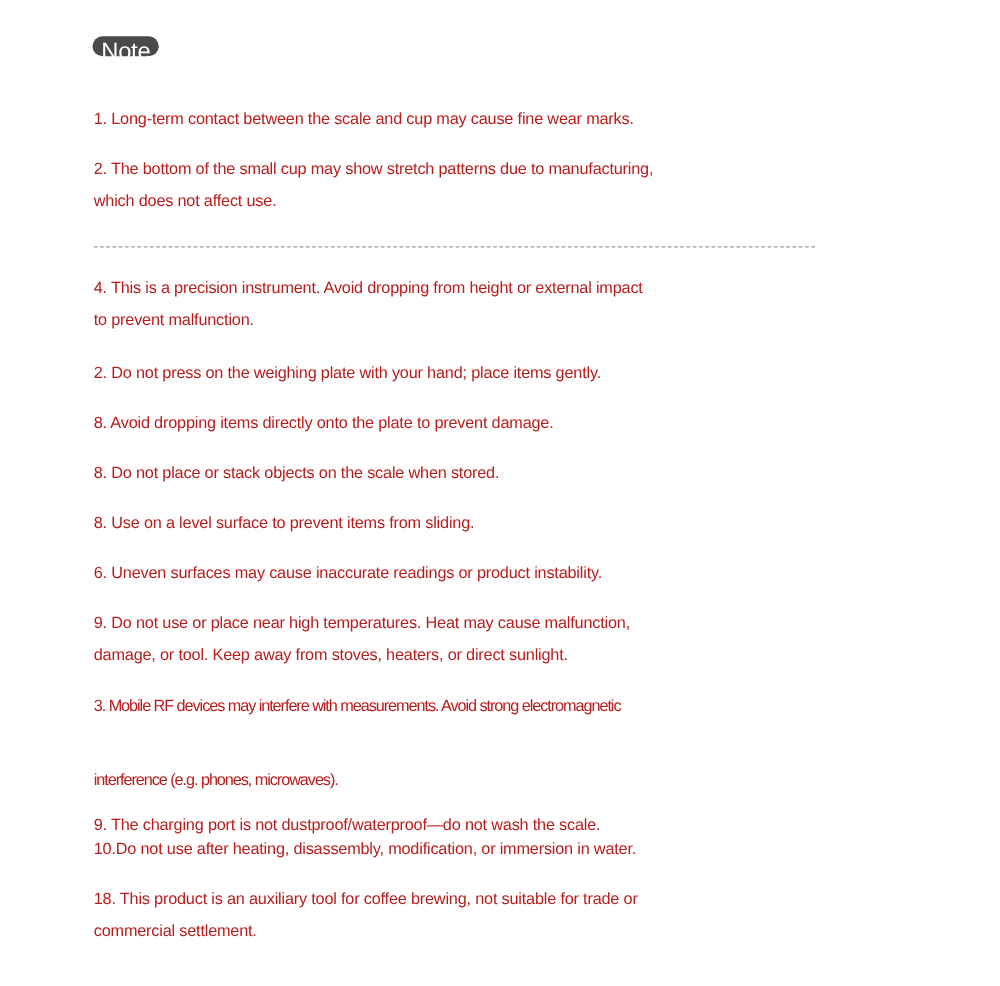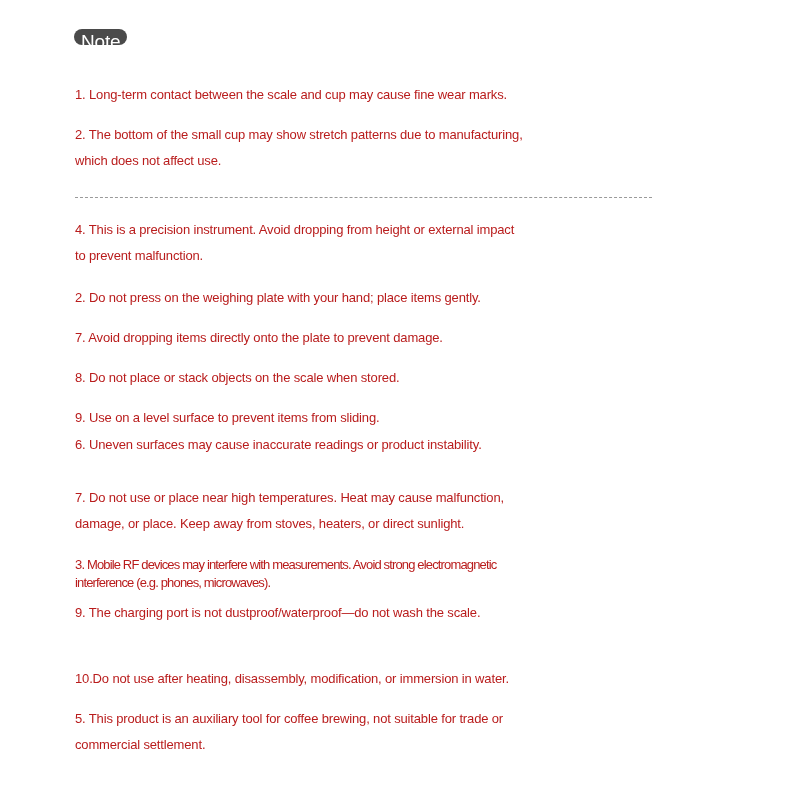--- a/index.html
+++ b/index.html
@@ -61,29 +61,29 @@
   <div class="line" style="top:148px">which does not affect use.</div>
 </div>
 
 <div class="divider"></div>
 
 <div>
   <div class="line" style="top:217px">4.  This is a precision instrument. Avoid dropping from height or external impact</div>
   <div class="line" style="top:243px">to prevent malfunction.</div>
 
   <div class="line" style="top:285px">2. Do not press on the weighing plate with your hand; place items gently.</div>
-  <div class="line" style="top:325px">7. Avoid dropping items directly onto the plate to prevent damage.</div>
+  <div class="line" style="top:325px">8. Avoid dropping items directly onto the plate to prevent damage.</div>
   <div class="line" style="top:365px">8. Do not place or stack objects on the scale when stored.</div>
-  <div class="line" style="top:405px">9. Use on a level surface to prevent items from sliding.</div>
-  <div class="line" style="top:432px">6. Uneven surfaces may cause inaccurate readings or product instability.</div>
+  <div class="line" style="top:405px">8. Use on a level surface to prevent items from sliding.</div>
+  <div class="line" style="top:445px">6. Uneven surfaces may cause inaccurate readings or product instability.</div>
 
-  <div class="line" style="top:485px">7. Do not use or place near high temperatures. Heat may cause malfunction,</div>
-  <div class="line" style="top:511px">damage, or place. Keep away from stoves, heaters, or direct sunlight.</div>
+  <div class="line" style="top:485px">9. Do not use or place near high temperatures. Heat may cause malfunction,</div>
+  <div class="line" style="top:511px">damage, or tool. Keep away from stoves, heaters, or direct sunlight.</div>
 
   <div class="line condensed" style="top:552px">3. Mobile RF devices may interfere with measurements. Avoid strong electromagnetic</div>
-  <div class="line condensed" style="top:570px">interference (e.g. phones, microwaves).</div>
+  <div class="line condensed" style="top:611px">interference (e.g. phones, microwaves).</div>
 
-  <div class="line" style="top:600px">9. The charging port is not dustproof/waterproof—do not wash the scale.</div>
+  <div class="line" style="top:647px">9. The charging port is not dustproof/waterproof—do not wash the scale.</div>
   <div class="line" style="top:666px">10.Do not use after heating, disassembly, modification, or immersion in water.</div>
 
-  <div class="line" style="top:706px">5. This product is an auxiliary tool for coffee brewing, not suitable for trade or</div>
+  <div class="line" style="top:706px">18. This product is an auxiliary tool for coffee brewing, not suitable for trade or</div>
   <div class="line" style="top:732px">commercial settlement.</div>
 </div>
 
 </body></html>

